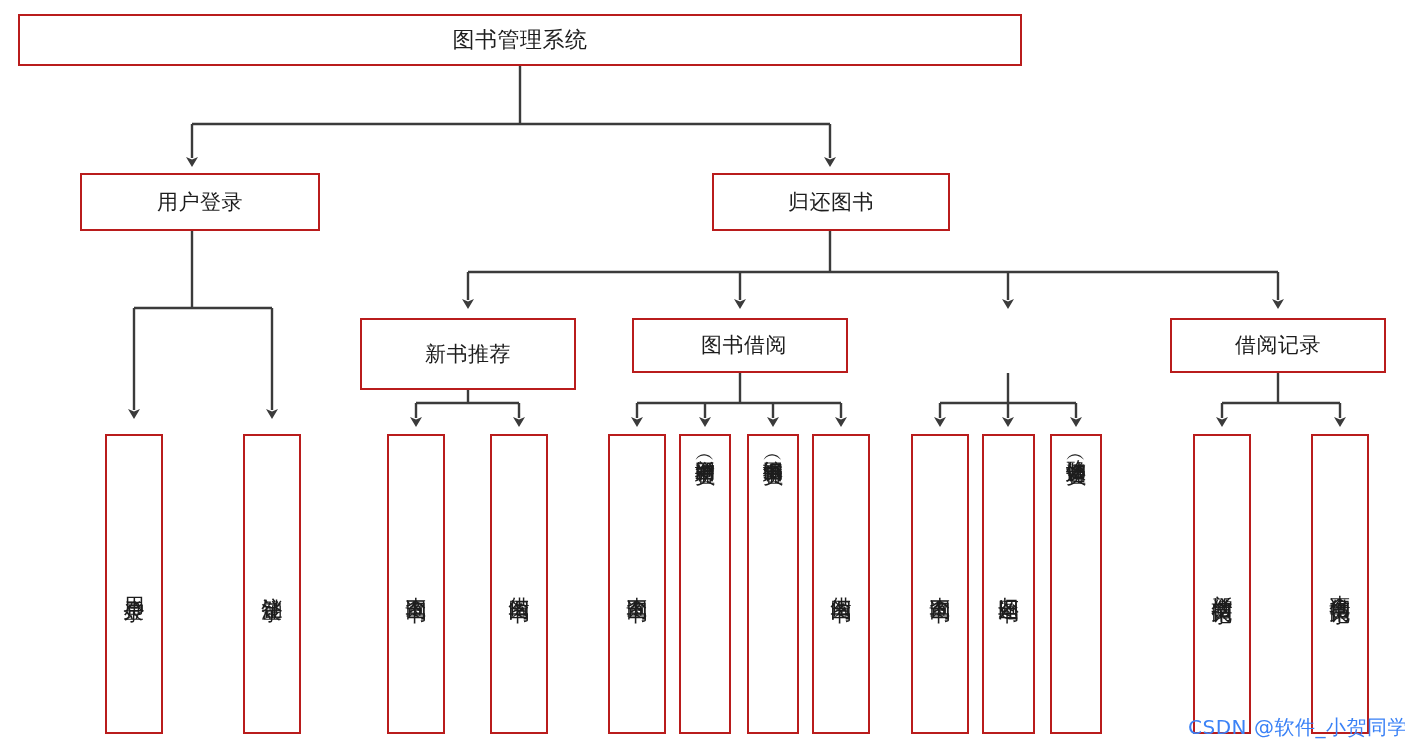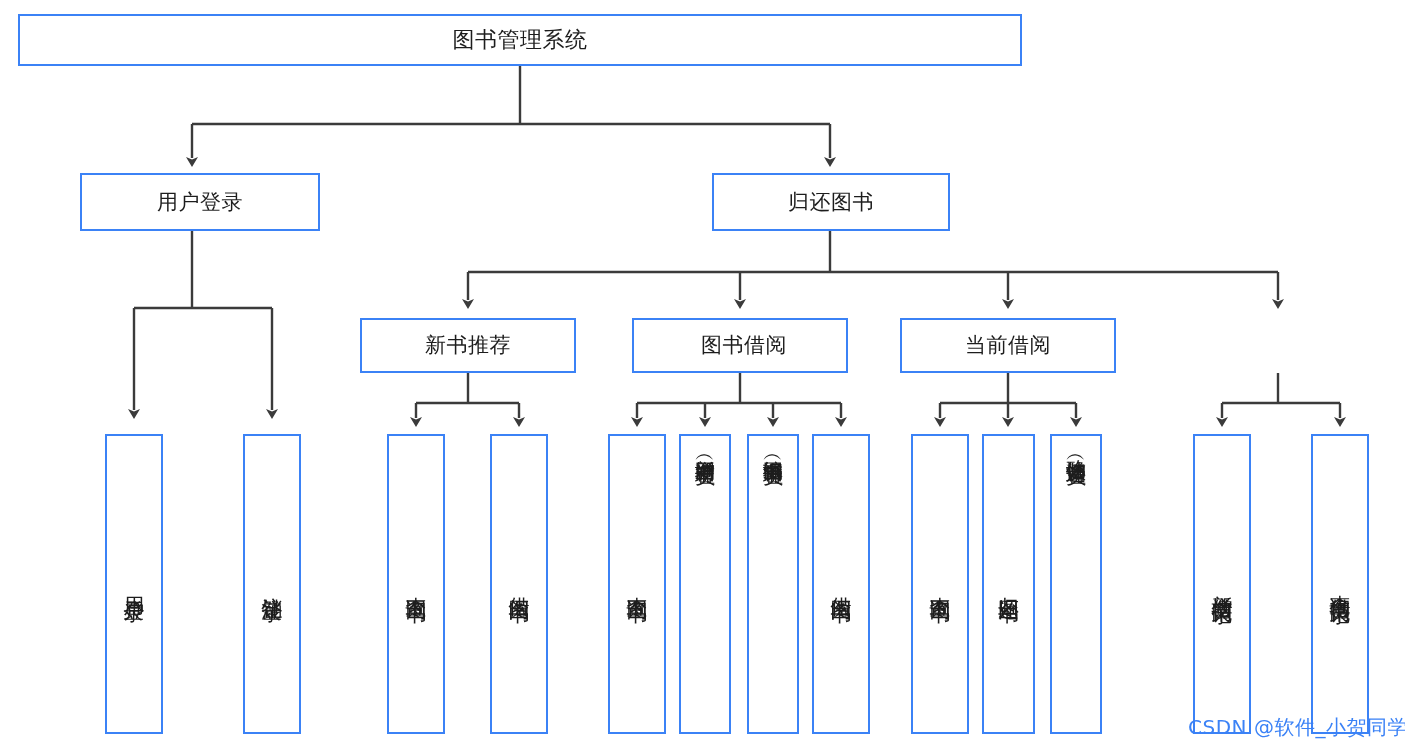--- a/index.html
+++ b/index.html
@@ -22,21 +22,21 @@
     left: 0;
     top: 0;
     width: 1405px;
     height: 747px;
     pointer-events: none;
   }
   .node {
     position: absolute;
     box-sizing: border-box;
     background: #ffffff;
-    border: 2px solid #3b82f6;
+    border: 2px solid #b91c1c;
     display: flex;
     align-items: center;
     justify-content: center;
     text-align: center;
     color: #1d1d1d;
   }
   .node-label {
     display: block;
     line-height: 1.18;
     letter-spacing: 0.5px;
@@ -140,32 +140,32 @@
   </div>
 
   <div class="node horiz" style="left:80px; top:173px; width:240px; height:58px;">
     <span class="node-label">用户登录</span>
   </div>
 
   <div class="node horiz" style="left:712px; top:173px; width:238px; height:58px;">
     <span class="node-label">归还图书</span>
   </div>
 
-  <div class="node horiz" style="left:360px; top:318px; width:216px; height:55px;">
+  <div class="node horiz" style="left:360px; top:318px; width:216px; height:72px;">
     <span class="node-label">新书推荐</span>
   </div>
 
   <div class="node horiz" style="left:632px; top:318px; width:216px; height:55px;padding-left:8px;">
     <span class="node-label">图书借阅</span>
   </div>
 
-  <div class="node horiz" style="left:900px; top:318px; width:216px; height:55px;">
-    <span class="node-label">当前借阅</span>
-  </div>
-
+
+  <div class="node horiz" style="left:1170px; top:318px; width:216px; height:55px;">
+    <span class="node-label">借阅记录</span>
+  </div>
 
   <div class="node vert centered" style="left:105px; top:434px; width:58px; height:300px;">
     <span class="node-label">用户登录</span>
   </div>
 
   <div class="node vert centered" style="left:243px; top:434px; width:58px; height:300px;">
     <span class="node-label">注销登录</span>
   </div>
 
   <div class="node vert centered" style="left:387px; top:434px; width:58px; height:300px;">

